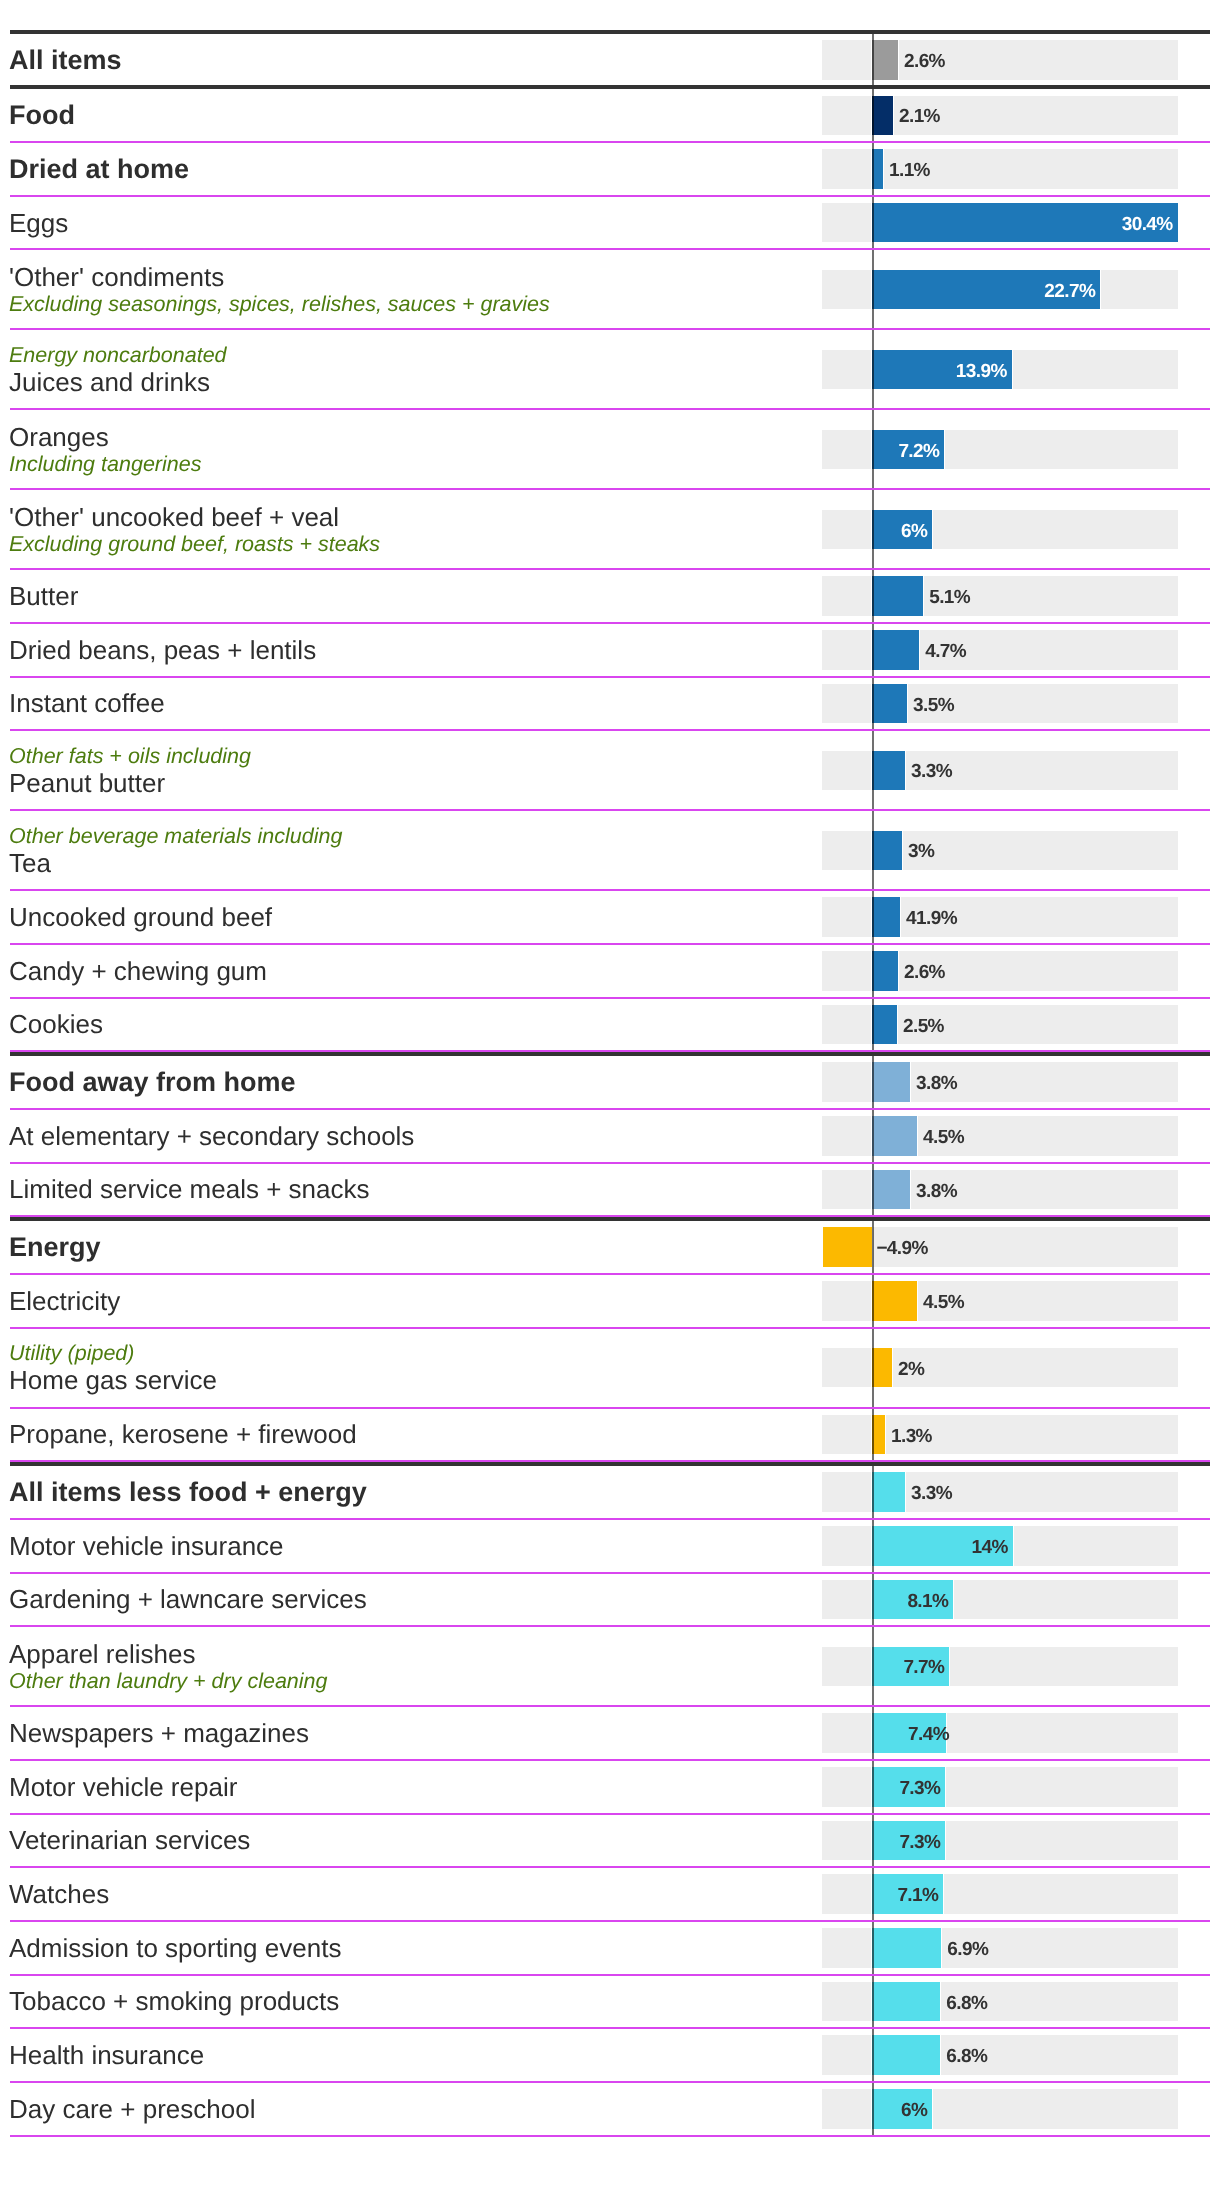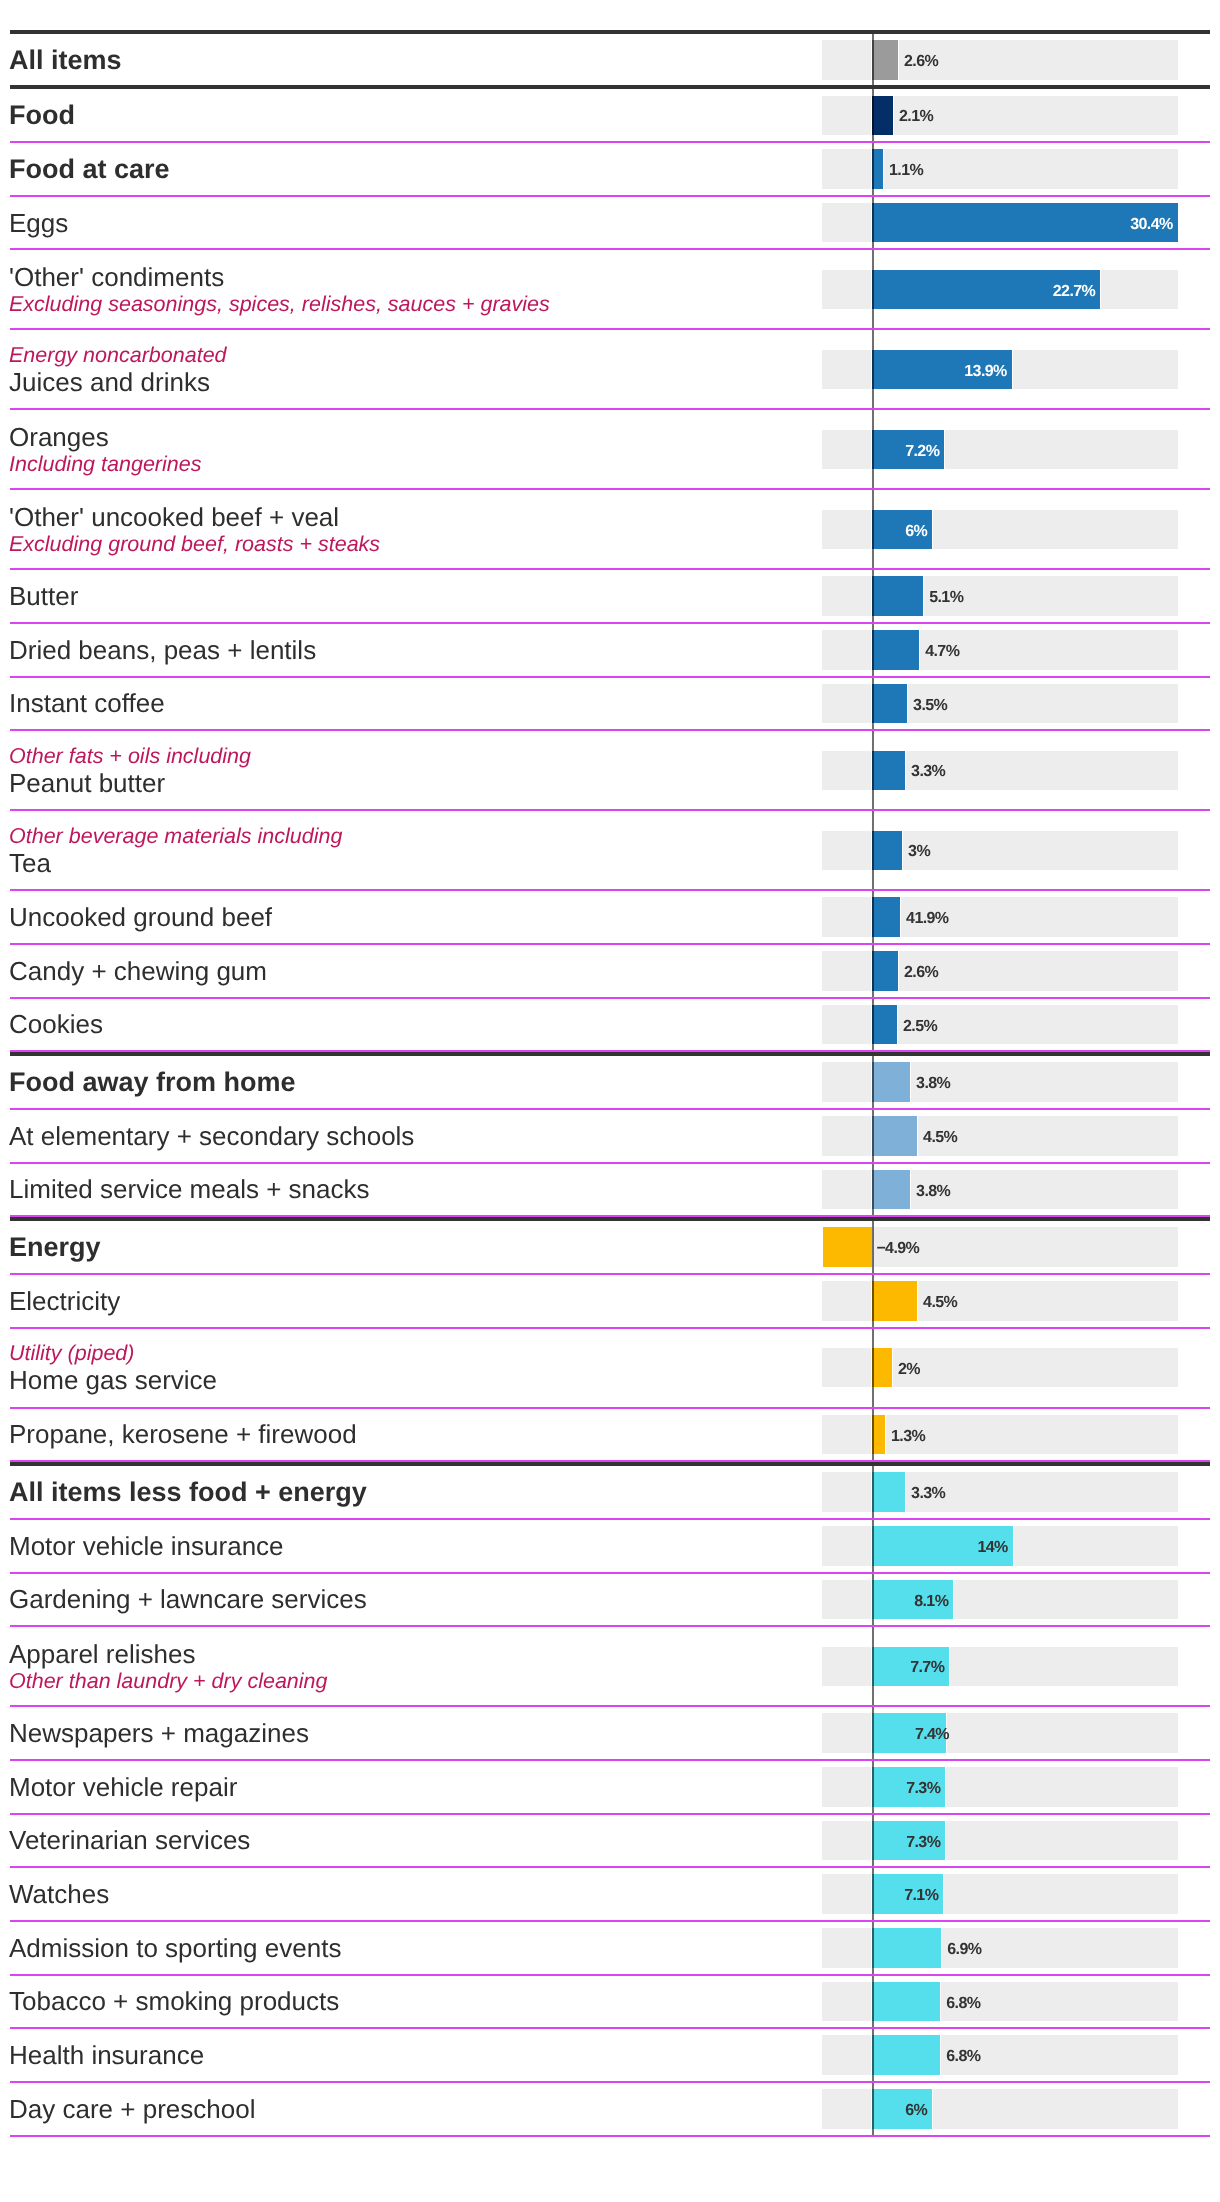--- a/index.html
+++ b/index.html
@@ -6,26 +6,26 @@
 html,body{margin:0;padding:0;background:#fff;}
 body{width:1220px;font-family:"Liberation Sans",sans-serif;-webkit-font-smoothing:antialiased;text-rendering:geometricPrecision;}
 #chart{position:relative;width:1200px;margin:0 0 0 10px;padding-top:30px;box-sizing:border-box;}
 .row{position:relative;box-sizing:border-box;height:53.68px;border-bottom:2px solid #d946ef;}
 .row.two{height:79.98px;}
 .row.rule{height:57.68px;border-top:4px solid #333333;}
 #chart>.row:first-child{height:55.4px;border-top:4px solid #333333;border-bottom:none;}
 .lab{position:absolute;left:-1px;top:1px;bottom:0;display:flex;flex-direction:column;justify-content:center;}
 .nm{font-size:26px;line-height:29px;color:#2e2e2e;letter-spacing:0;}
 .nm.b{font-weight:700;font-size:27px;letter-spacing:0;}
-.note{font-size:21.5px;line-height:25px;font-style:italic;color:#be185d;letter-spacing:0;}
+.note{font-size:21.5px;line-height:25px;font-style:italic;color:#4d7c0f;letter-spacing:0;}
 .plot{position:absolute;left:812.2px;top:0;width:355.8px;height:100%;}
 .track{position:absolute;left:0;top:50%;margin-top:-19.7px;width:355.8px;height:39.5px;background:#ededed;}
 .bar{position:absolute;top:50%;margin-top:-19.7px;height:39.5px;box-shadow:0 0 0 1px #ffffff;}
 .zl{position:absolute;left:50.2px;top:0;bottom:0;width:1.8px;background:rgba(0,0,0,0.56);}
-.val{position:absolute;top:50%;margin-top:-12.8px;font-size:16px;line-height:30px;font-weight:700;
+.val{position:absolute;top:50%;margin-top:-12.8px;font-size:19px;line-height:30px;font-weight:700;
      color:#333333;white-space:nowrap;letter-spacing:-0.6px;}
 .val.lt{color:#ffffff;}
 </style>
 </head>
 <body>
 
 <div id="chart">
 <div class="row rule">
       <div class="lab">
         <div class="nm b">All items</div>
@@ -43,21 +43,21 @@
       </div>
       <div class="plot">
         <div class="track"></div>
         <div class="bar" style="left:49.9px;width:21.1px;background:#042e68"></div>
         <div class="zl"></div>
         <div class="val out" style="left:76.8px">2.1%</div>
       </div>
     </div>
 <div class="row">
       <div class="lab">
-        <div class="nm b">Food at care</div>
+        <div class="nm b">Dried at home</div>
       </div>
       <div class="plot">
         <div class="track"></div>
         <div class="bar" style="left:49.9px;width:11.1px;background:#1e78b8"></div>
         <div class="zl"></div>
         <div class="val out" style="left:66.8px">1.1%</div>
       </div>
     </div>
 <div class="row">
       <div class="lab">

